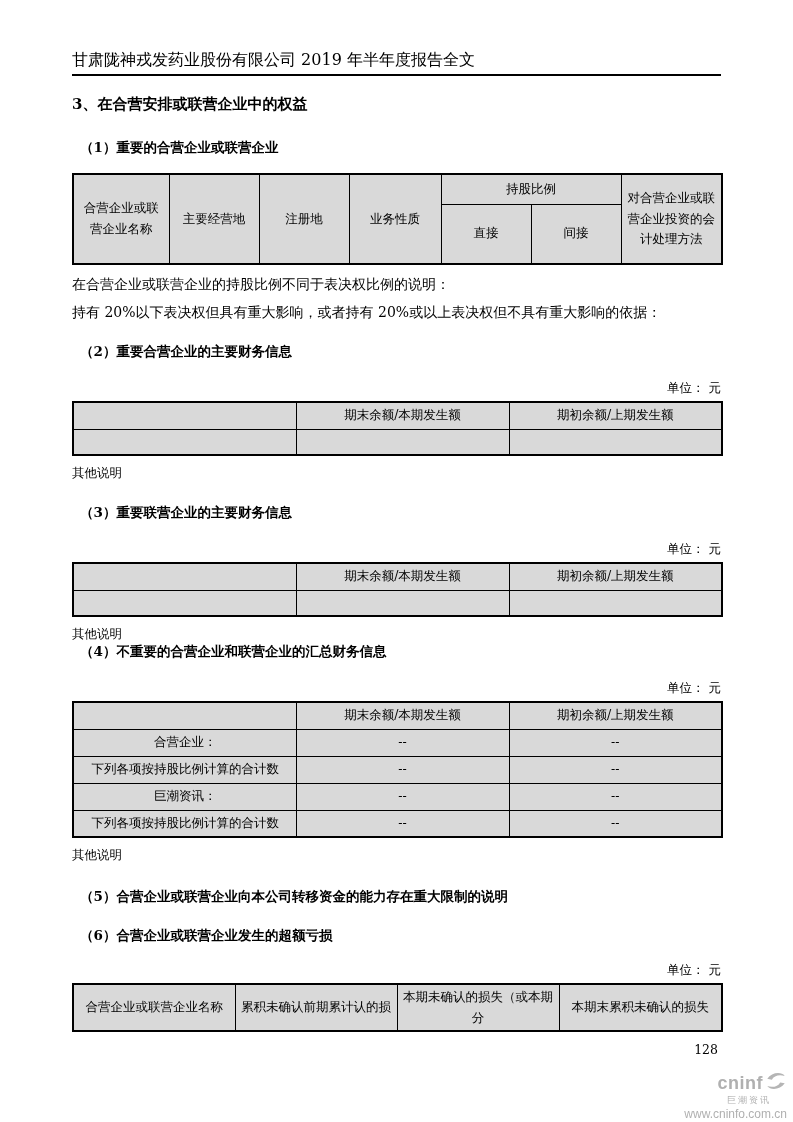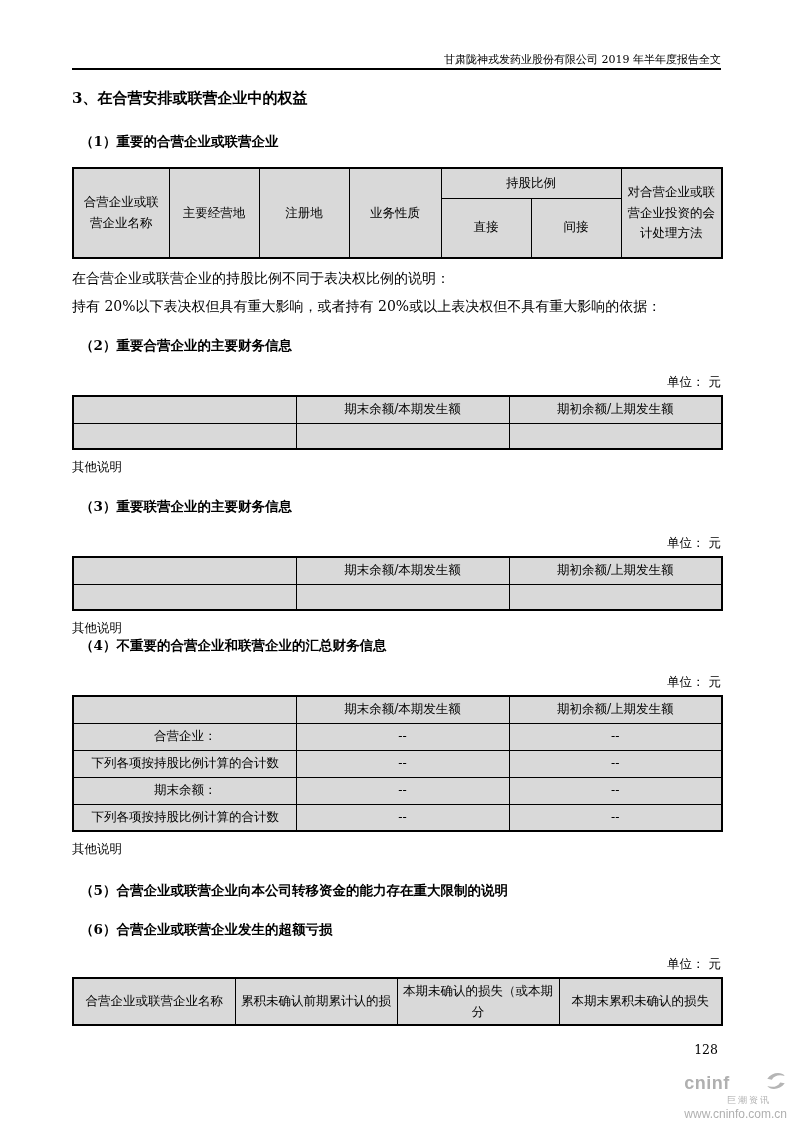--- a/index.html
+++ b/index.html
@@ -10,22 +10,22 @@
   *{box-sizing:border-box;margin:0;padding:0;}
   html,body{background:#e8e8e8;}
   .page{
     width:793px;height:1122px;background:#ffffff;position:relative;
     margin:0 auto;color:#000;
     font-family:"DejaVu Serif","Liberation Serif",serif;
     overflow:hidden;
   }
   .content{padding:52px 72px 0 72px;}
   .doc-header{
-    text-align:right;font-size:11px;line-height:16px;
-    border-bottom:2px solid var(--border);
+    font-size:16px;line-height:16px;
+    padding-bottom:6px;border-bottom:2px solid var(--border);
   }
   .sec-title{font-size:15px;font-weight:bold;margin-top:18px;line-height:20px;}
   .sub-title{font-size:13.5px;font-weight:bold;line-height:19px;padding-left:8px;}
   .mt-sub1{margin-top:24px;}
   .mt-sub2{margin-top:20px;}
   .mt-sub3{margin-top:22px;}
   .mt-sub4{}
   .mt-sub5{margin-top:24px;}
   .mt-sub6{margin-top:20px;}
   .note{font-size:14px;line-height:19px;margin-top:9px;}
@@ -56,21 +56,21 @@
   .page-number{
     position:absolute;top:1042px;right:75px;
     font-size:12.5px;
   }
   .cninfo-logo{
     position:absolute;top:1070px;right:6px;text-align:right;
     color:var(--logo-gray);
     font-family:"Liberation Sans","DejaVu Sans",sans-serif;
     line-height:1;
   }
-  .logo-top{display:flex;align-items:center;justify-content:space-between;gap:2px;}
+  .logo-top{display:flex;align-items:center;justify-content:flex-end;gap:2px;}
   .logo-word{font-size:18px;font-weight:bold;letter-spacing:.5px;}
   .logo-sub{font-size:9px;margin-top:1px;padding-right:16px;letter-spacing:2px;}
   .logo-url{font-size:12px;margin-top:3px;}
 </style>
 </head>
 <body>
 
 <div class="page">
   <div class="content">
 
@@ -175,21 +175,21 @@
           <td class="lbl">合营企业：</td>
           <td>--</td>
           <td>--</td>
         </tr>
         <tr>
           <td class="lbl">下列各项按持股比例计算的合计数</td>
           <td>--</td>
           <td>--</td>
         </tr>
         <tr>
-          <td class="lbl">期末余额：</td>
+          <td class="lbl">巨潮资讯：</td>
           <td>--</td>
           <td>--</td>
         </tr>
         <tr>
           <td class="lbl">下列各项按持股比例计算的合计数</td>
           <td>--</td>
           <td>--</td>
         </tr>
       </tbody>
     </table>

